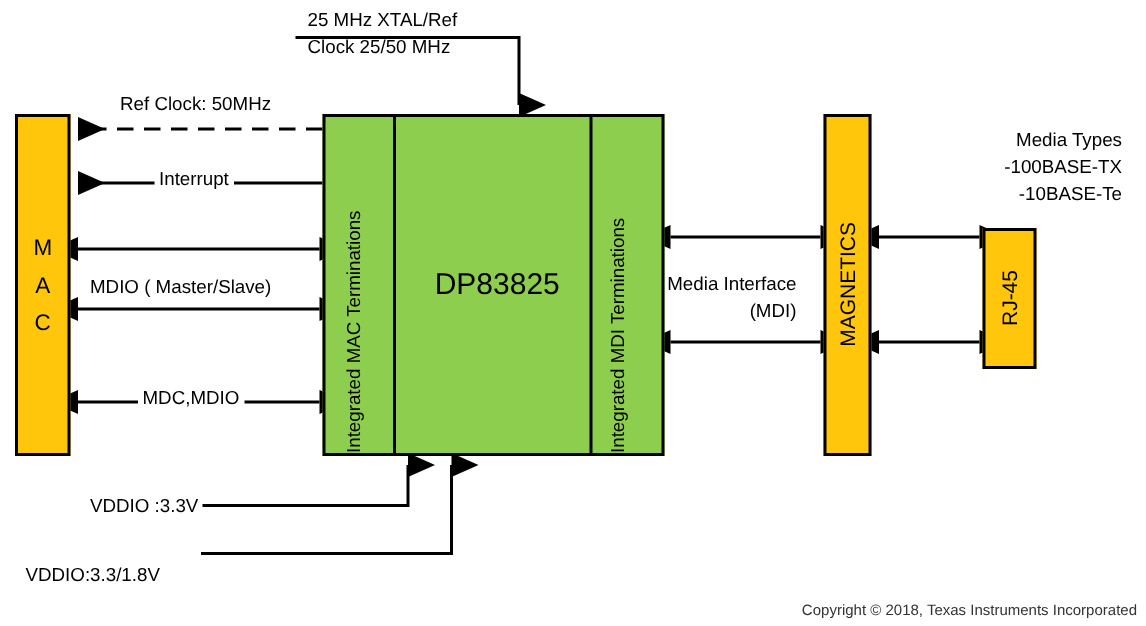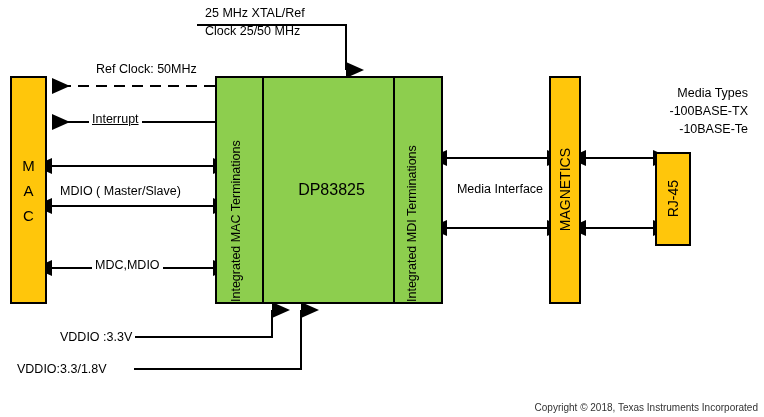--- a/index.html
+++ b/index.html
@@ -90,21 +90,21 @@
   }
   #phy-name {
     position: absolute;
     left: 47px;
     top: 0;
     width: 135px;
     height: 100%;
     display: flex;
     align-items: center;
     justify-content: center;
-    font-size: 16px;
+    font-size: 20px;
     color: #000;
   }
 
   
   #magnetics-block {
     left: 549px; top: 76px;
     width: 32px; height: 228px;
   }
   #magnetics-label {
     writing-mode: vertical-rl;
@@ -134,30 +134,30 @@
     white-space: nowrap;
     background: #ffffff;
   }
   .lbl-nobg { background: transparent; }
 
   #clock-label {
     left: 205px; top: 4px;
     text-align: left;
     line-height: 18px;
   }
-  #refclock-label { left: 93px; top: 62px; padding: 0 3px; }
-  #interrupt-label { left: 89px; top: 112px; padding: 0 3px; text-decoration: underline; }
+  #refclock-label { left: 77px; top: 62px; padding: 0 3px; }
+  #interrupt-label { left: 103px; top: 112px; padding: 0 3px; }
   #rmii-label { left: 57px; top: 184px; padding: 0 3px; }
   #mdcmdio-label { left: 92px; top: 258px; padding: 0 3px; }
   #avdd-label { left: 57px; top: 330px; padding: 0 3px; }
-  #vddio-label { left: 14px; top: 362px; padding: 0 3px; }
+  #vddio-label { left: 14px; top: 376px; padding: 0 3px; }
   #mdi-label {
-    left: 447px; top: 180px;
+    left: 425px; top: 180px;
     width: 106px;
-    text-align: center;
+    text-align: right;
     line-height: 18px;
     background: transparent;
   }
   #media-types-label {
     left: 628px; top: 84px;
     width: 120px;
     text-align: right;
     line-height: 18px;
     background: transparent;
   }
@@ -268,20 +268,21 @@
   <div class="lbl" id="rmii-label">MDIO ( Master/Slave)</div>
 
   <div class="lbl" id="mdcmdio-label">MDC,MDIO</div>
 
   <div class="lbl" id="avdd-label">VDDIO :3.3V</div>
 
   <div class="lbl" id="vddio-label">VDDIO:3.3/1.8V</div>
 
   <div class="lbl" id="mdi-label">
     <div>Media Interface</div>
+    <div>(MDI)</div>
   </div>
 
   <div class="lbl" id="media-types-label">
     <div>Media Types</div>
     <div>-100BASE-TX</div>
     <div>-10BASE-Te</div>
   </div>
 
   <div id="copyright">Copyright © 2018, Texas Instruments Incorporated</div>
 

